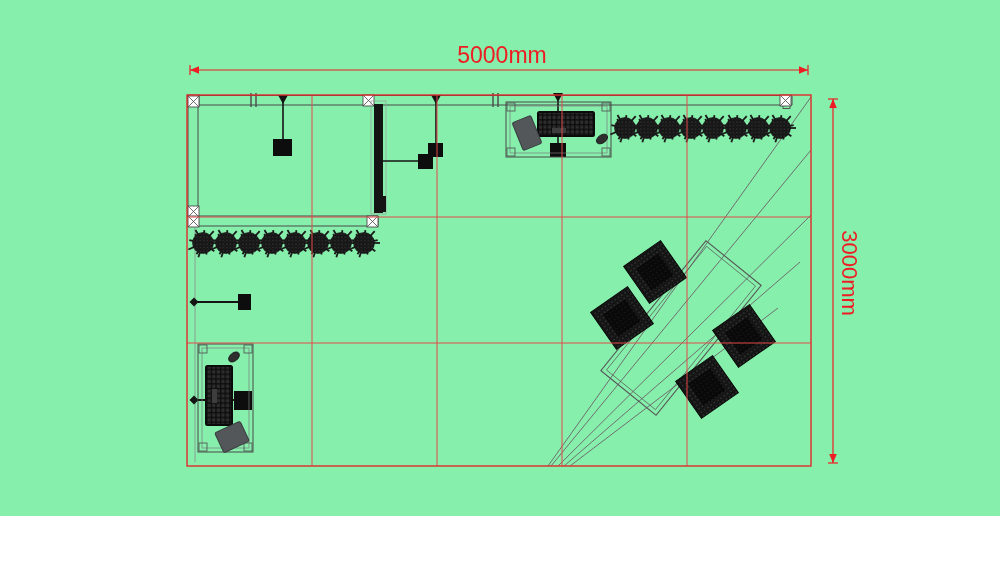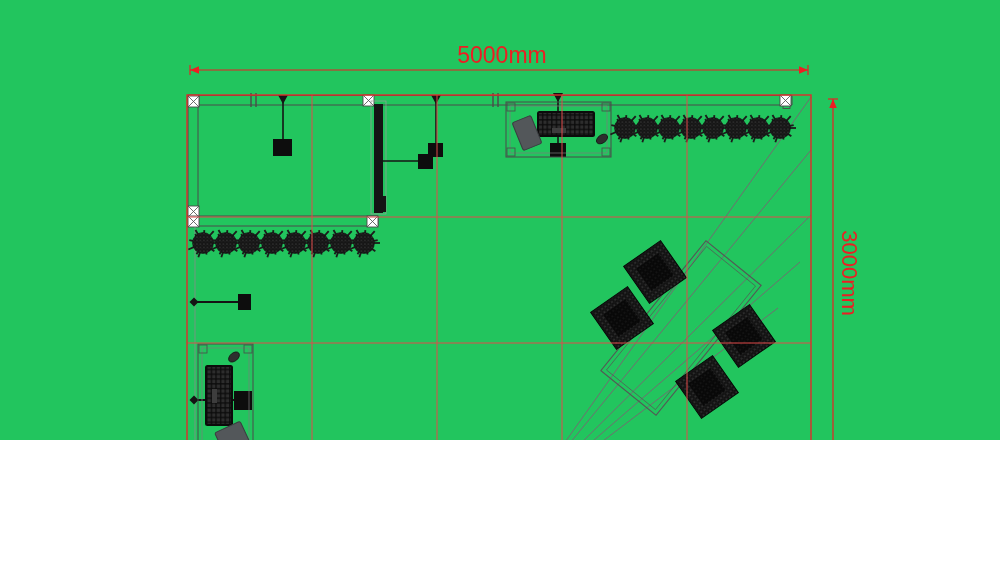--- a/index.html
+++ b/index.html
@@ -1,17 +1,17 @@
 <!DOCTYPE html>
 <html><head>
 <meta charset="utf-8">
 <title>Floor Plan</title>
 <style>
   html,body{margin:0;padding:0;background:#ffffff;}
-  .stage{position:relative;width:1000px;height:440px;background:#22c55e;overflow:hidden;
+  .stage{position:relative;width:1000px;height:516px;background:#86efac;overflow:hidden;
          font-family:"Liberation Sans", sans-serif;}
   svg{display:block;}
   .dim-label{font-family:"Liberation Sans", sans-serif;font-size:23px;fill:#ee1d23;}
   .dim-label.vert{font-size:22px;}
 </style>
 </head>
 <body>
 
 <div class="stage">
   <svg id="plan" width="1000" height="562" viewBox="0 0 1000 562">

